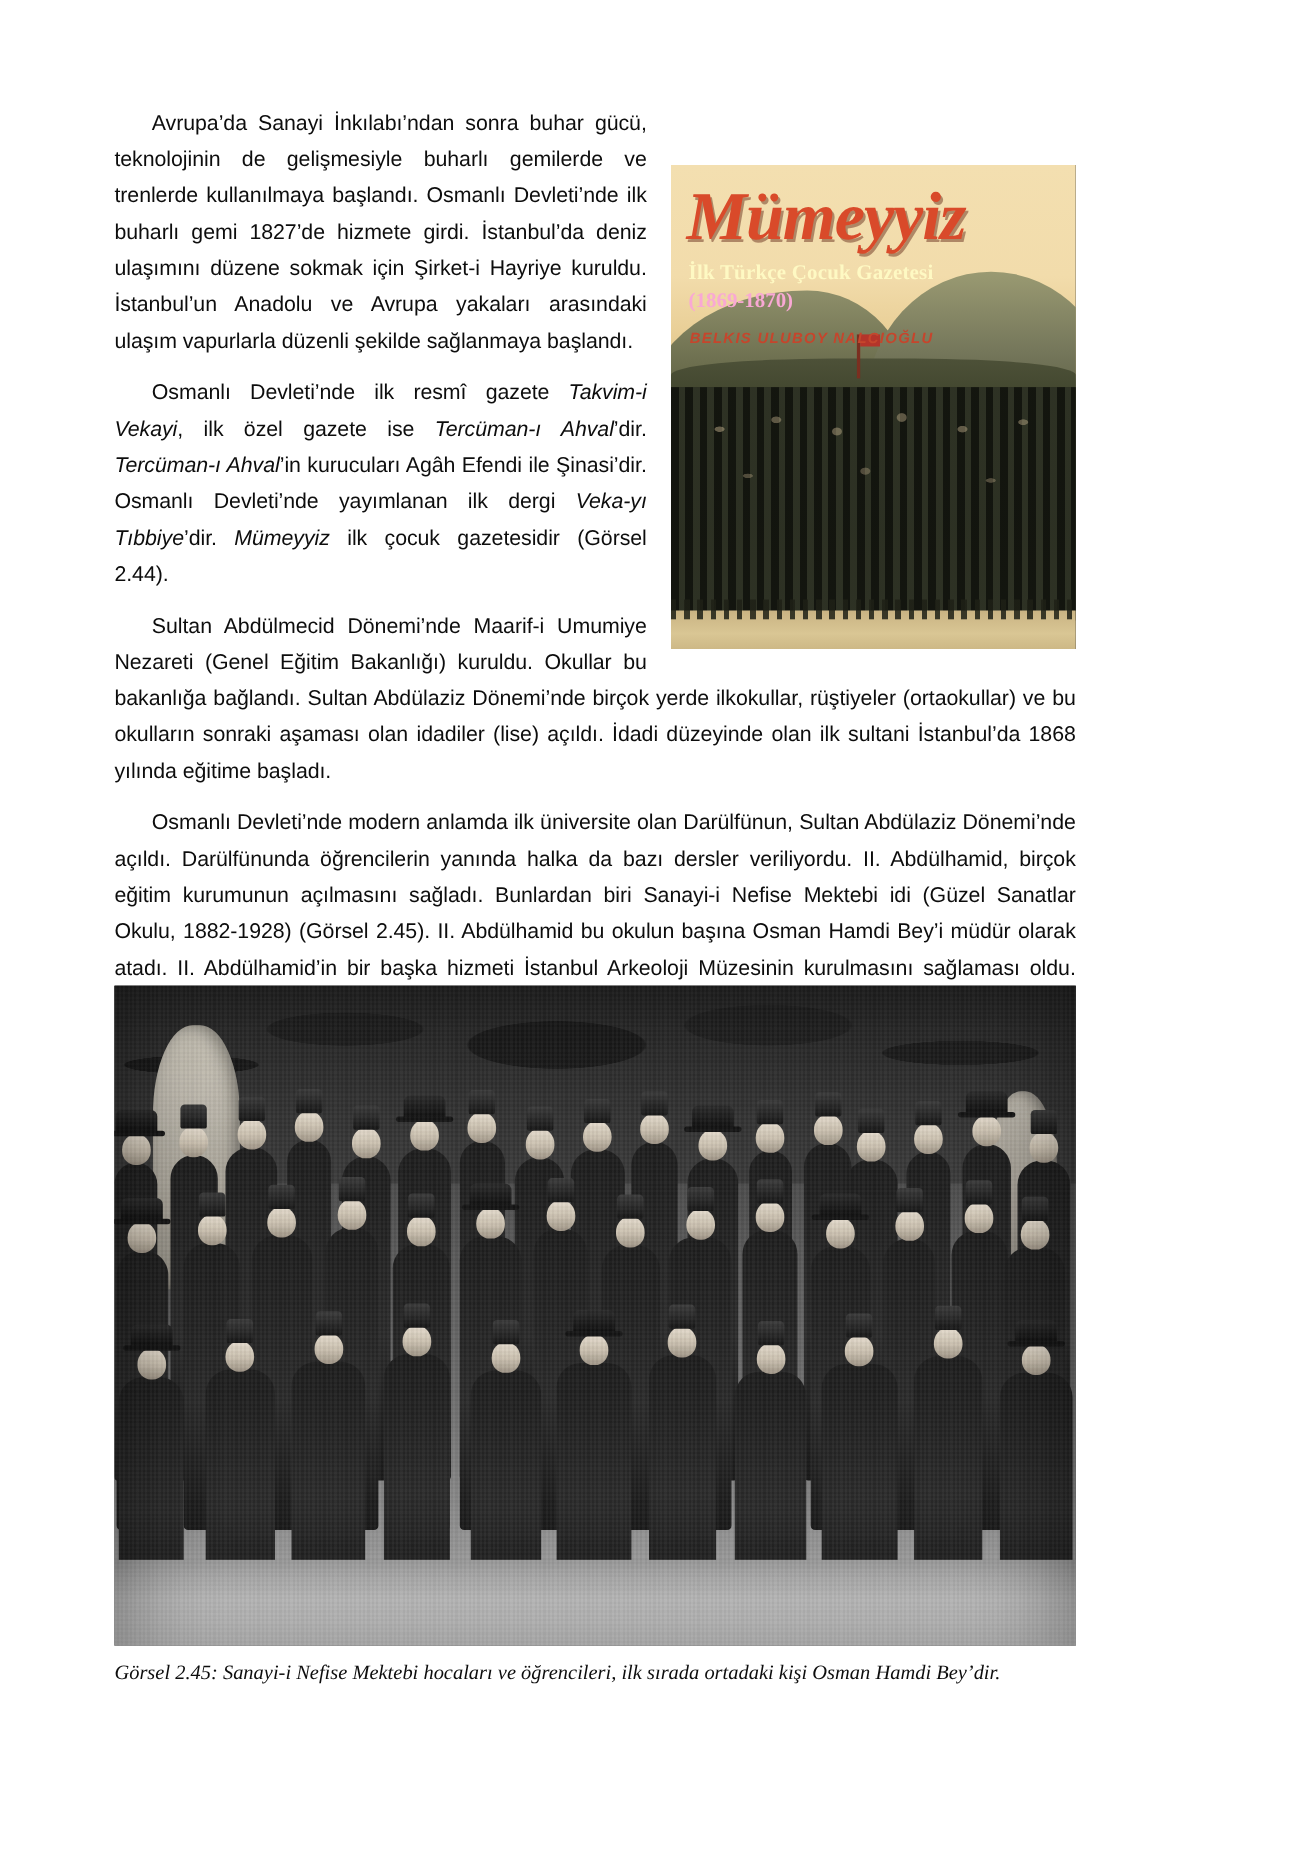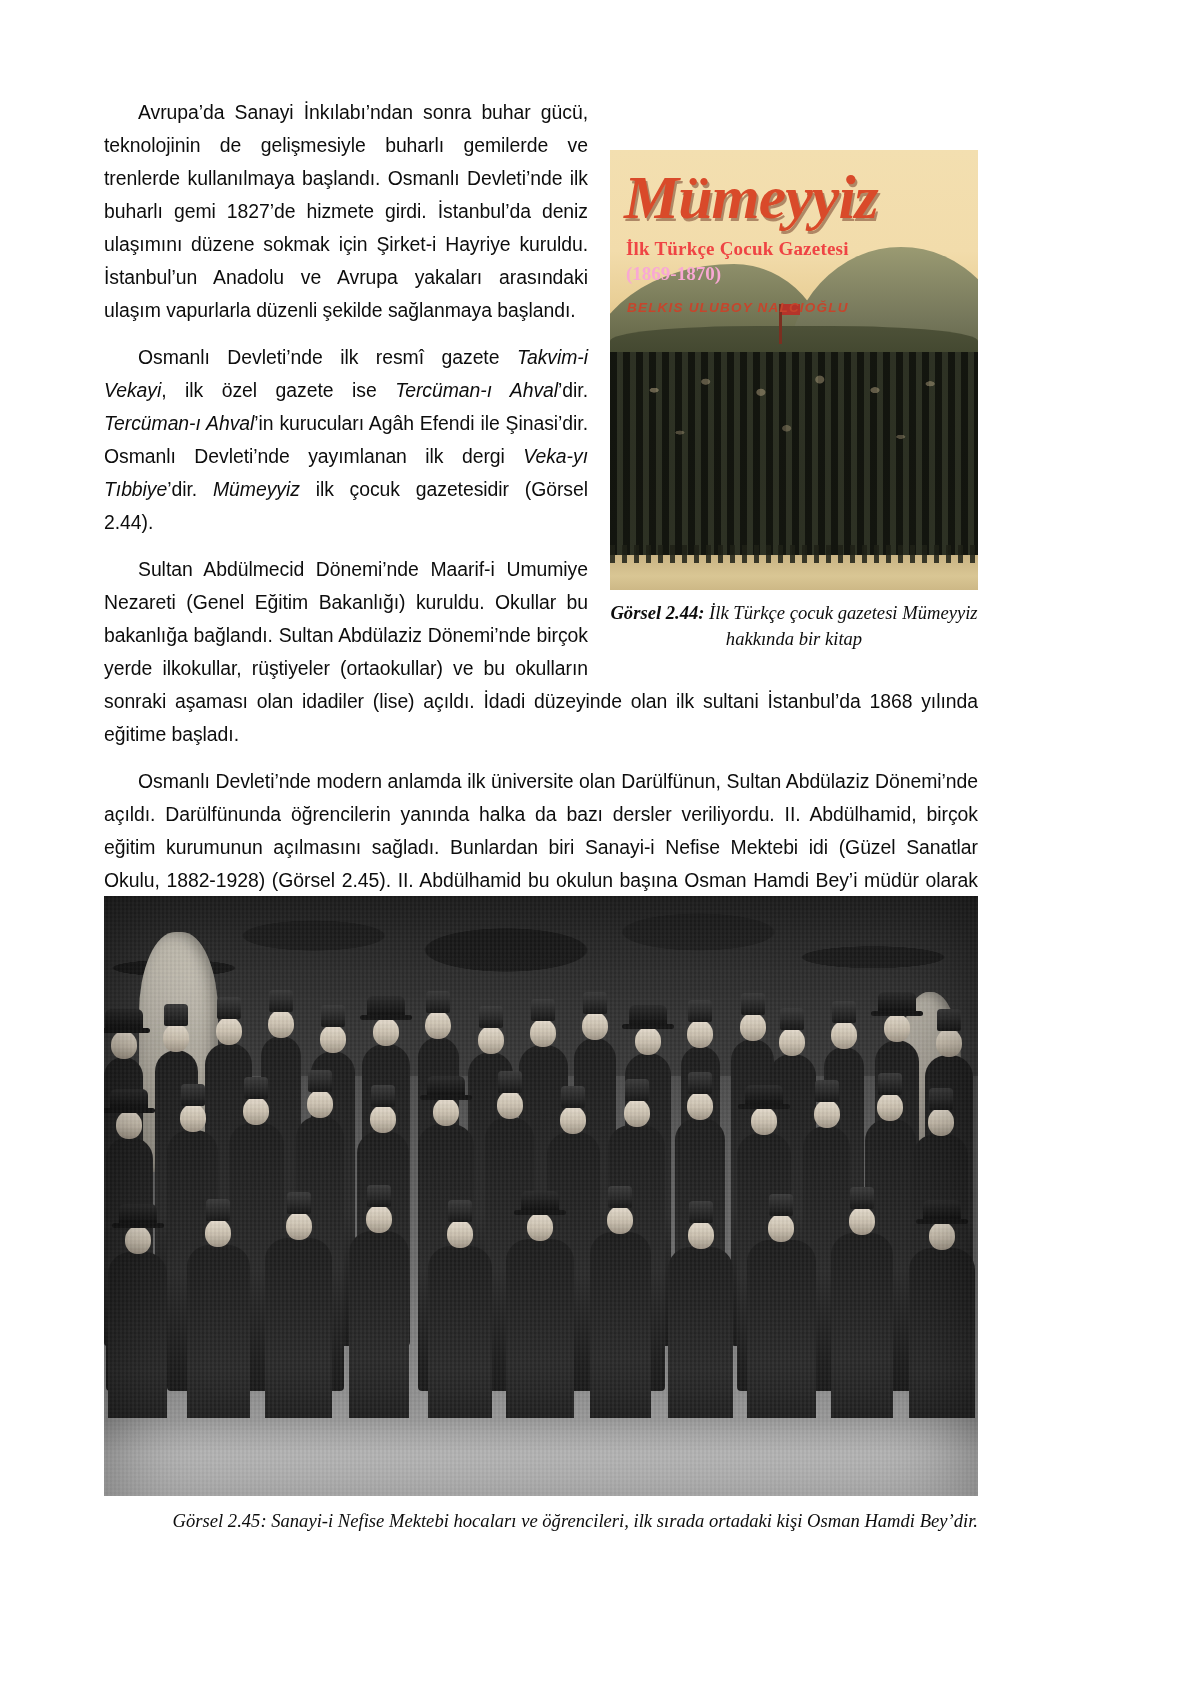--- a/index.html
+++ b/index.html
@@ -128,21 +128,21 @@
     color: #d94a2a;
     text-shadow: 2px 3px 0 rgba(90,30,15,0.45);
     letter-spacing: -1px;
     white-space: nowrap;
   }
   .bc-sub {
     position:absolute; left:16px; top:88px;
     font-family: "Liberation Serif", serif;
     font-weight: 700;
     font-size: 19px;
-    color: #ef4444;
+    color: #fef9c3;
     letter-spacing: .2px;
   }
   .bc-years {
     position:absolute; left:16px; top:113px;
     font-family: "Liberation Serif", serif;
     font-weight: 700;
     font-size: 19px;
     color: #f9a8d4;
   }
   .bc-author {
@@ -263,21 +263,21 @@
     position:absolute; inset:0;
     box-shadow: inset 0 0 90px rgba(0,0,0,.45);
     pointer-events:none;
   }
 
   .caption-245 {
     font-family: "Liberation Serif", serif;
     font-style: italic;
     font-size: 18.6px;
     line-height: 26px;
-    text-align: right;
+    text-align: left;
     color: #0d0d0d;
     margin-top: 12px;
   }
 
   .page-number {
     position: absolute;
     left: 0; right: 0;
     top: 1600px;
     text-align: center;
     font-family: "Liberation Sans", sans-serif;
@@ -299,23 +299,20 @@
         <div class="bc-hill-r"></div>
         <div class="bc-treeline"></div>
         <div class="bc-flag"></div>
         <div class="bc-crowd"></div>
         <div class="bc-ground"></div>
         <div class="bc-title">Mümeyyiz</div>
         <div class="bc-sub">İlk Türkçe Çocuk Gazetesi</div>
         <div class="bc-years">(1869-1870)</div>
         <div class="bc-author">BELKIS ULUBOY NALCIOĞLU</div>
       </div>
-      <div class="caption">
-        <span class="lbl">Görsel 2.44:</span><span> İlk Türkçe çocuk gazetesi Mümeyyiz hakkında bir kitap</span>
-      </div>
     </div>
 
     <p class="body-text" id="p1"><span class="ind"></span><span>Avrupa’da Sanayi İnkılabı’ndan sonra buhar gücü, teknolojinin de gelişmesiyle buharlı gemilerde ve trenlerde kullanılmaya başlandı. Osmanlı Devleti’nde ilk buharlı gemi 1827’de hizmete girdi. İstanbul’da deniz ulaşımını düzene sokmak için Şirket-i Hayriye kuruldu. İstanbul’un Anadolu ve Avrupa yakaları arasındaki ulaşım vapurlarla düzenli şekilde sağlanmaya başlandı.</span></p>
     <p class="body-text" id="p2"><span class="ind"></span><span>Osmanlı Devleti’nde ilk resmî gazete </span><em>Takvim-i Vekayi</em><span>, ilk özel gazete ise </span><em>Tercüman-ı Ahval</em><span>’dir. </span><em>Tercüman-ı Ahval</em><span>’in kurucuları Agâh Efendi ile Şinasi’dir. Osmanlı Devleti’nde yayımlanan ilk dergi </span><em>Veka-yı Tıbbiye</em><span>’dir. </span><em>Mümeyyiz</em><span> ilk çocuk gazetesidir (Görsel 2.44).</span></p>
     <p class="body-text" id="p3"><span class="ind"></span><span>Sultan Abdülmecid Dönemi’nde Maarif-i Umumiye Nezareti (Genel Eğitim Bakanlığı) kuruldu. Okullar bu bakanlığa bağlandı. Sultan Abdülaziz Dönemi’nde birçok yerde ilkokullar, rüştiyeler (ortaokullar) ve bu okulların sonraki aşaması olan idadiler (lise) açıldı. İdadi düzeyinde olan ilk sultani İstanbul’da 1868 yılında eğitime başladı.</span></p>
     <p class="body-text" id="p4"><span class="ind"></span><span>Osmanlı Devleti’nde modern anlamda ilk üniversite olan Darülfünun, Sultan Abdülaziz Dönemi’nde açıldı. Darülfünunda öğrencilerin yanında halka da bazı dersler veriliyordu. II. Abdülhamid, birçok eğitim kurumunun açılmasını sağladı. Bunlardan biri Sanayi-i Nefise Mektebi idi (Güzel Sanatlar Okulu, 1882-1928) (Görsel 2.45). II. Abdülhamid bu okulun başına Osman Hamdi Bey’i müdür olarak atadı. II. Abdülhamid’in bir başka hizmeti İstanbul Arkeoloji Müzesinin kurulmasını sağlaması oldu. Müze müdürlüğüne atanan Osman Hamdi Bey, büyük emekler harcayarak İstanbul Arkeoloji Müzesini ziyarete açtı.</span></p>
 
   </div>
 
   <div class="fig-245">

